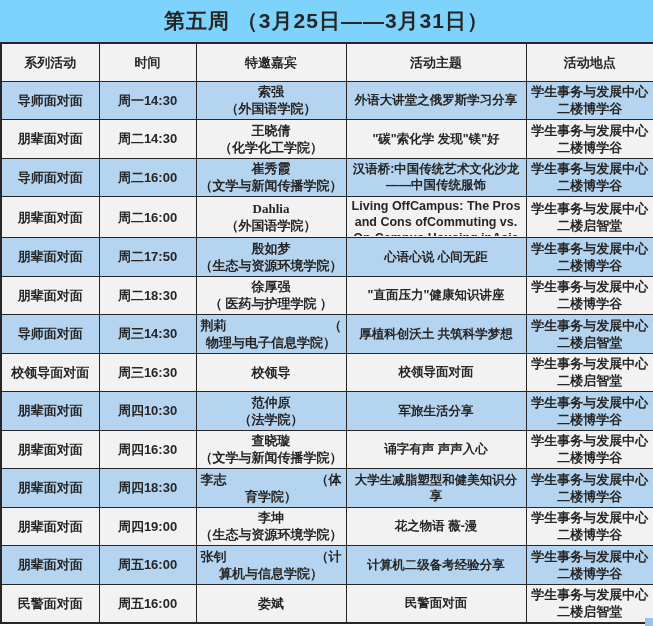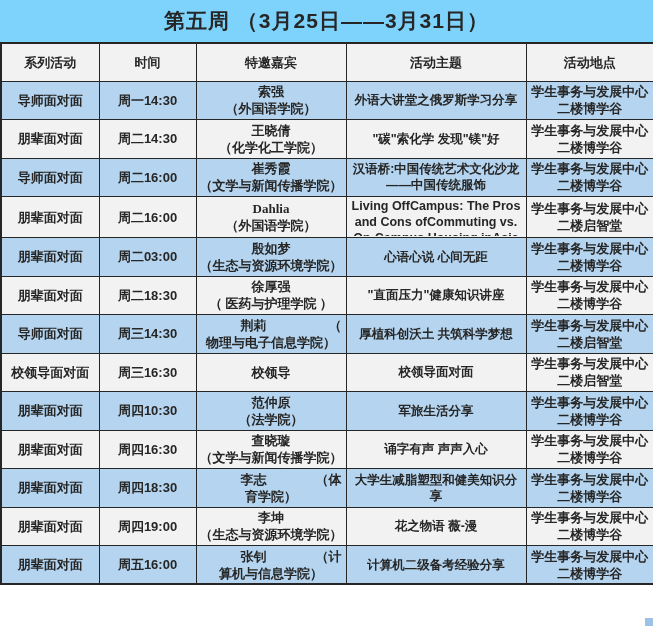--- a/index.html
+++ b/index.html
@@ -29,21 +29,21 @@
     font-size:13px;font-weight:700;line-height:17px;
     padding:1px 3px;overflow:hidden;
   }
   thead tr{height:38px;background:#F2F2F2;padding-left:16px;}
   tbody tr{height:38.5px;border-radius:9px;}
   tbody tr:nth-child(odd){background:#B4D4EF;}
   tbody tr:nth-child(even){background:#F2F2F2;}
   td.theme{font-size:12.5px;line-height:16px;margin-left:34px;}
   td.guest{padding:1px 2px;font-family:Liberation Serif, serif;}
   .g-line:empty{display:none;}
-  .g-top{display:flex;justify-content:space-between;padding:0 2px;margin-left:40px;}
+  .g-top{display:flex;justify-content:space-between;padding:0 2px;}
   .clip{height:38px;overflow:hidden;}
   .fill-handle{
     position:absolute;right:0;bottom:0;width:8px;height:8px;
     background:#9CC2E5;
   }
 </style>
 </head>
 <body>
 
 <div class="sheet">
@@ -110,21 +110,21 @@
           <div class="g-line">（外国语学院）</div>
         </td>
         <td class="theme">
           <div class="clip">Living OffCampus: The Pros and Cons ofCommuting vs. On-Campus Housing inAsia and the</div>
         </td>
         <td>学生事务与发展中心二楼启智堂</td>
       </tr>
 
       <tr>
         <td>朋辈面对面</td>
-        <td>周二03:00</td>
+        <td>周二17:50</td>
         <td class="guest">
           <div class="g-line">殷如梦</div>
           <div class="g-line">（生态与资源环境学院）</div>
         </td>
         <td class="theme">心语心说 心间无距</td>
         <td>学生事务与发展中心二楼博学谷</td>
       </tr>
 
       <tr>
         <td>朋辈面对面</td>
@@ -216,18 +216,28 @@
           <div class="g-top">
             <span>张钊</span>
             <span>（计</span>
           </div>
           <div class="g-line">算机与信息学院）</div>
         </td>
         <td class="theme">计算机二级备考经验分享</td>
         <td>学生事务与发展中心二楼博学谷</td>
       </tr>
 
+      <tr>
+        <td>民警面对面</td>
+        <td>周五16:00</td>
+        <td class="guest">
+          <div class="g-line">娄斌</div>
+
+        </td>
+        <td class="theme">民警面对面</td>
+        <td>学生事务与发展中心二楼启智堂</td>
+      </tr>
 
     </tbody>
   </table>
 
   <div class="fill-handle"></div>
 </div>
 
 </body></html>

